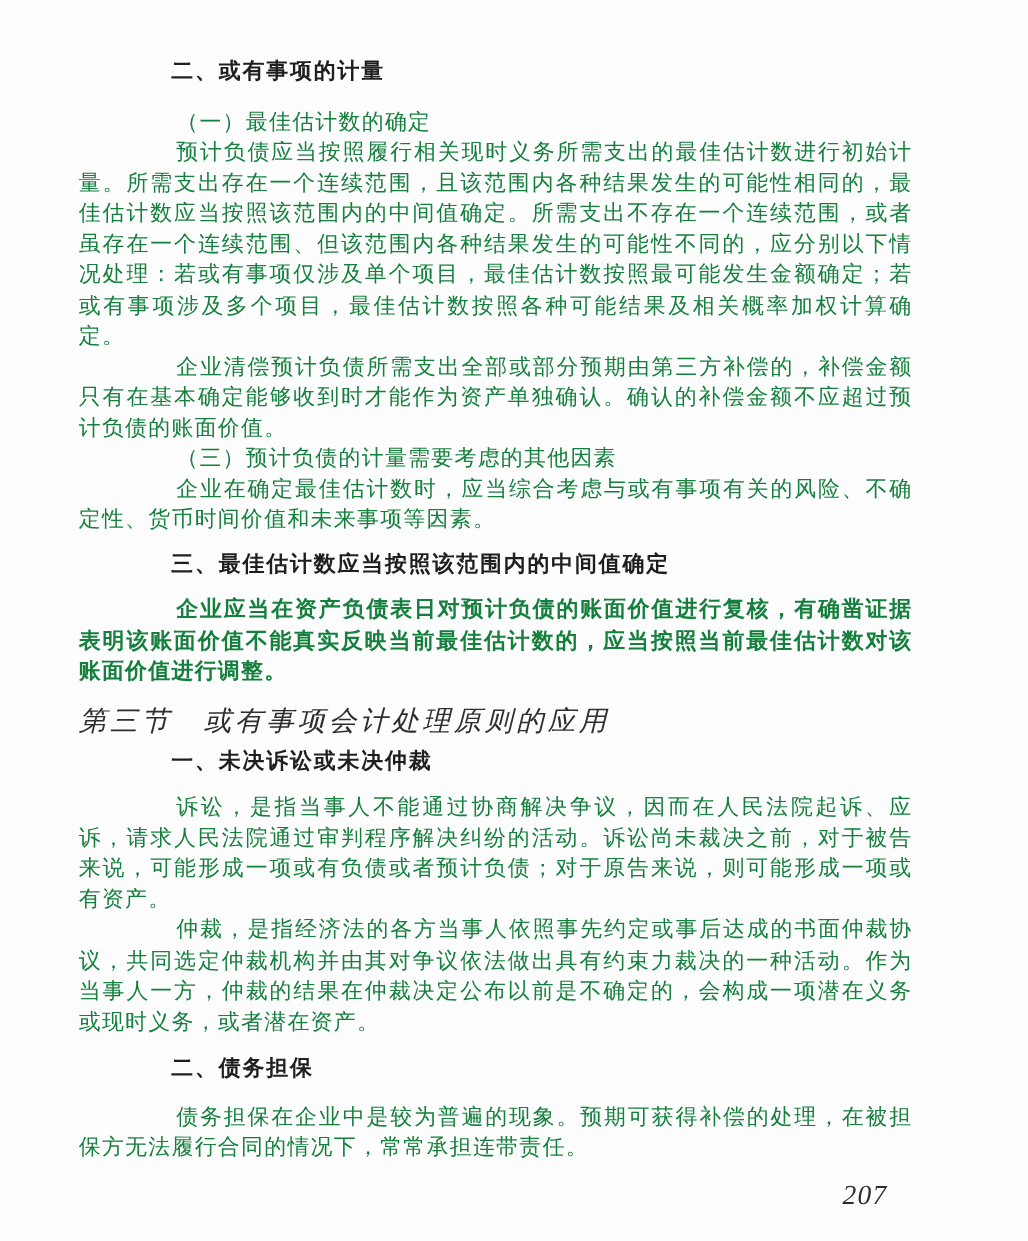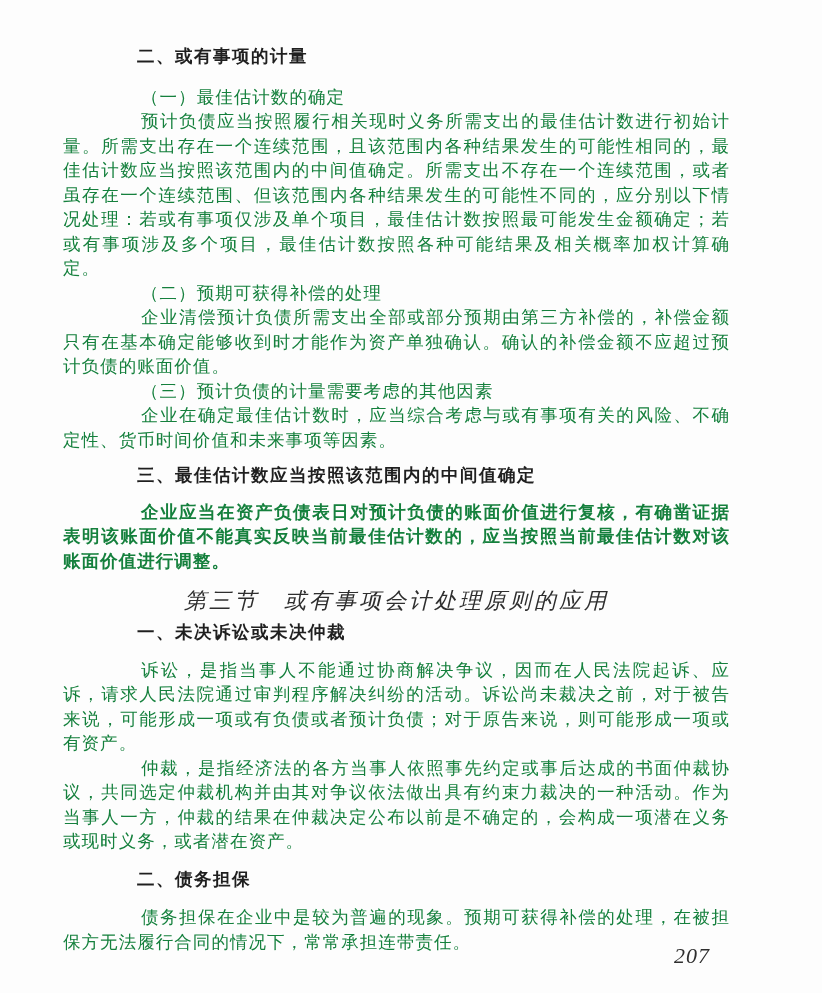--- a/index.html
+++ b/index.html
@@ -43,21 +43,20 @@
   }
   .sub-heading {
     text-align: left;
   }
   .section-title {
     font-size: 22px;
     line-height: 30px;
     font-style: italic;
     font-weight: 500;
     letter-spacing: 3px;
-    text-align: center;
     color: #2e2e2e;
     margin: 13px 0 0 0;
   }
   .mt-sub1   { margin-top: 16px; }
   .mt-h2     { margin-top: 11px; }
   .mt-p4     { margin-top: 12px; font-weight: bold; }
   .mt-h3     { margin-top: 4px; }
   .mt-p5     { margin-top: 13px; }
   .mt-h4     { margin-top: 13px; }
   .mt-p7     { margin-top: 14px; }
@@ -77,21 +76,20 @@
 
 <div class="page">
   <div class="content">
 
     <h3 class="num-heading">二、或有事项的计量</h3>
 
     <p class="sub-heading mt-sub1">（一）最佳估计数的确定</p>
 
     <p class="para">预计负债应当按照履行相关现时义务所需支出的最佳估计数进行初始计量。所需支出存在一个连续范围，且该范围内各种结果发生的可能性相同的，最佳估计数应当按照该范围内的中间值确定。所需支出不存在一个连续范围，或者虽存在一个连续范围、但该范围内各种结果发生的可能性不同的，应分别以下情况处理：若或有事项仅涉及单个项目，最佳估计数按照最可能发生金额确定；若或有事项涉及多个项目，最佳估计数按照各种可能结果及相关概率加权计算确定。</p>
 
-    <p class="sub-heading">（二）预期可获得补偿的处理</p>
 
     <p class="para">企业清偿预计负债所需支出全部或部分预期由第三方补偿的，补偿金额只有在基本确定能够收到时才能作为资产单独确认。确认的补偿金额不应超过预计负债的账面价值。</p>
 
     <p class="sub-heading">（三）预计负债的计量需要考虑的其他因素</p>
 
     <p class="para">企业在确定最佳估计数时，应当综合考虑与或有事项有关的风险、不确定性、货币时间价值和未来事项等因素。</p>
 
     <h3 class="num-heading mt-h2">三、最佳估计数应当按照该范围内的中间值确定</h3>
 
     <p class="para mt-p4">企业应当在资产负债表日对预计负债的账面价值进行复核，有确凿证据表明该账面价值不能真实反映当前最佳估计数的，应当按照当前最佳估计数对该账面价值进行调整。</p>

